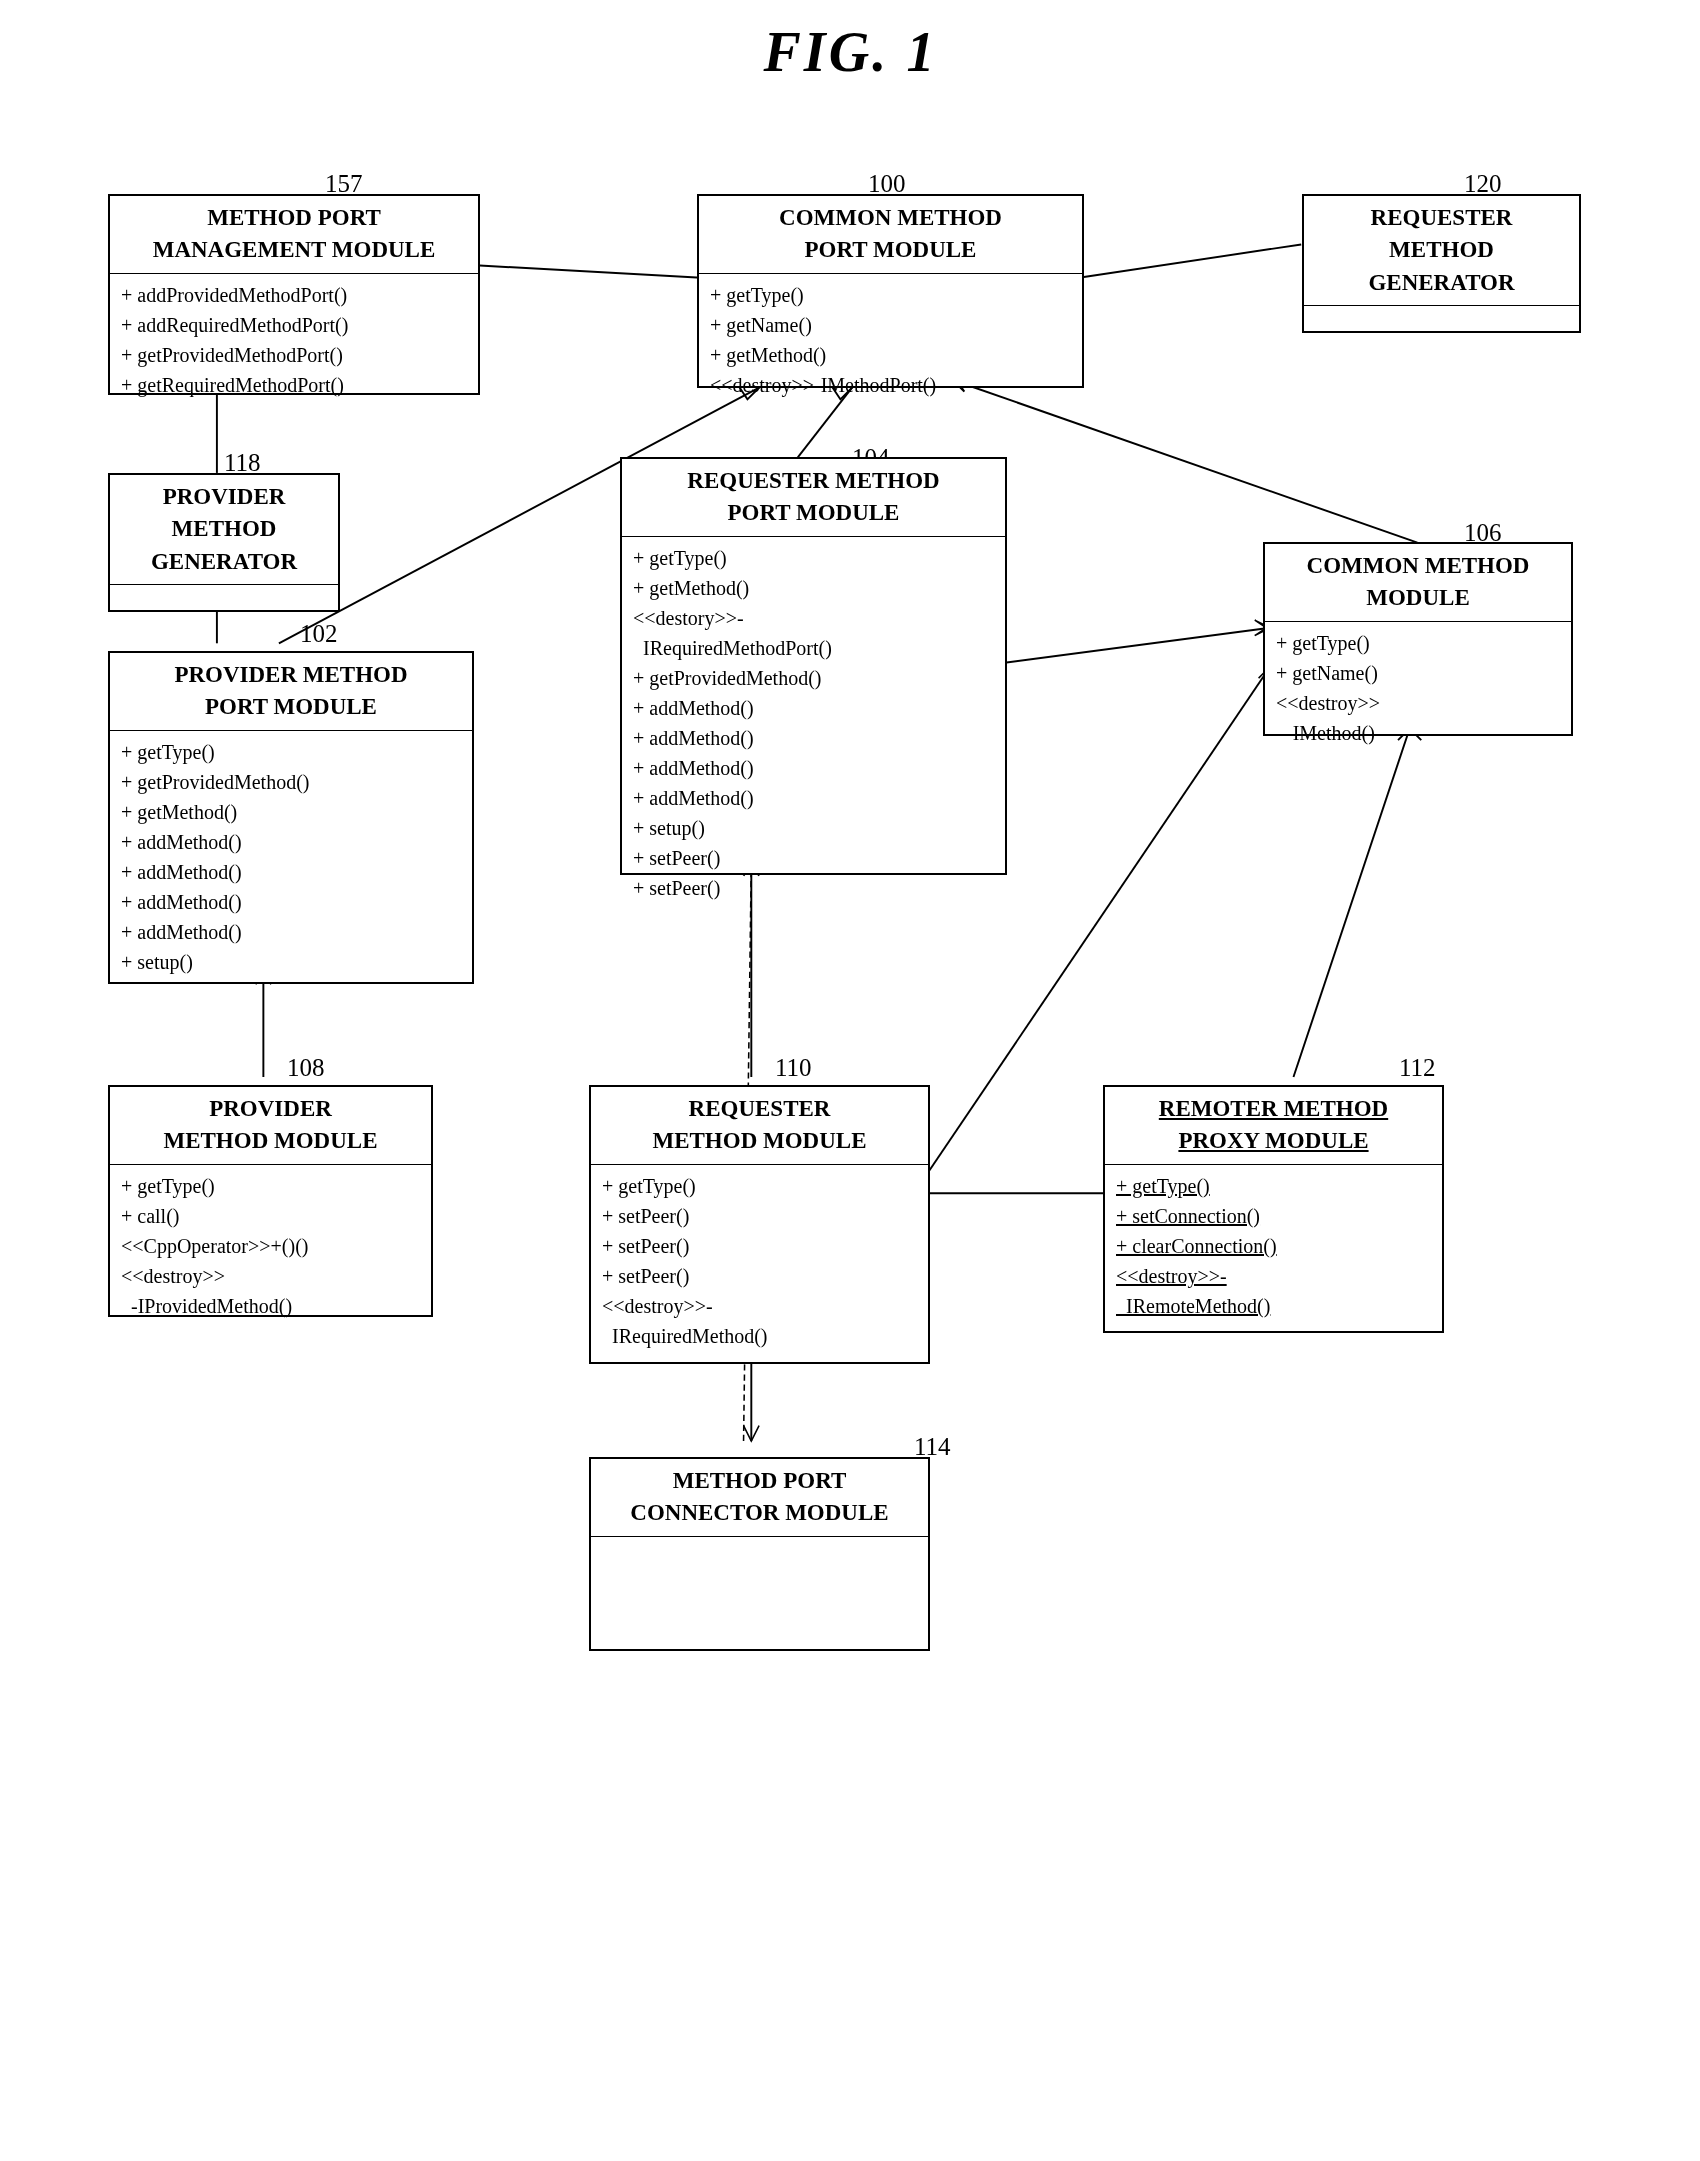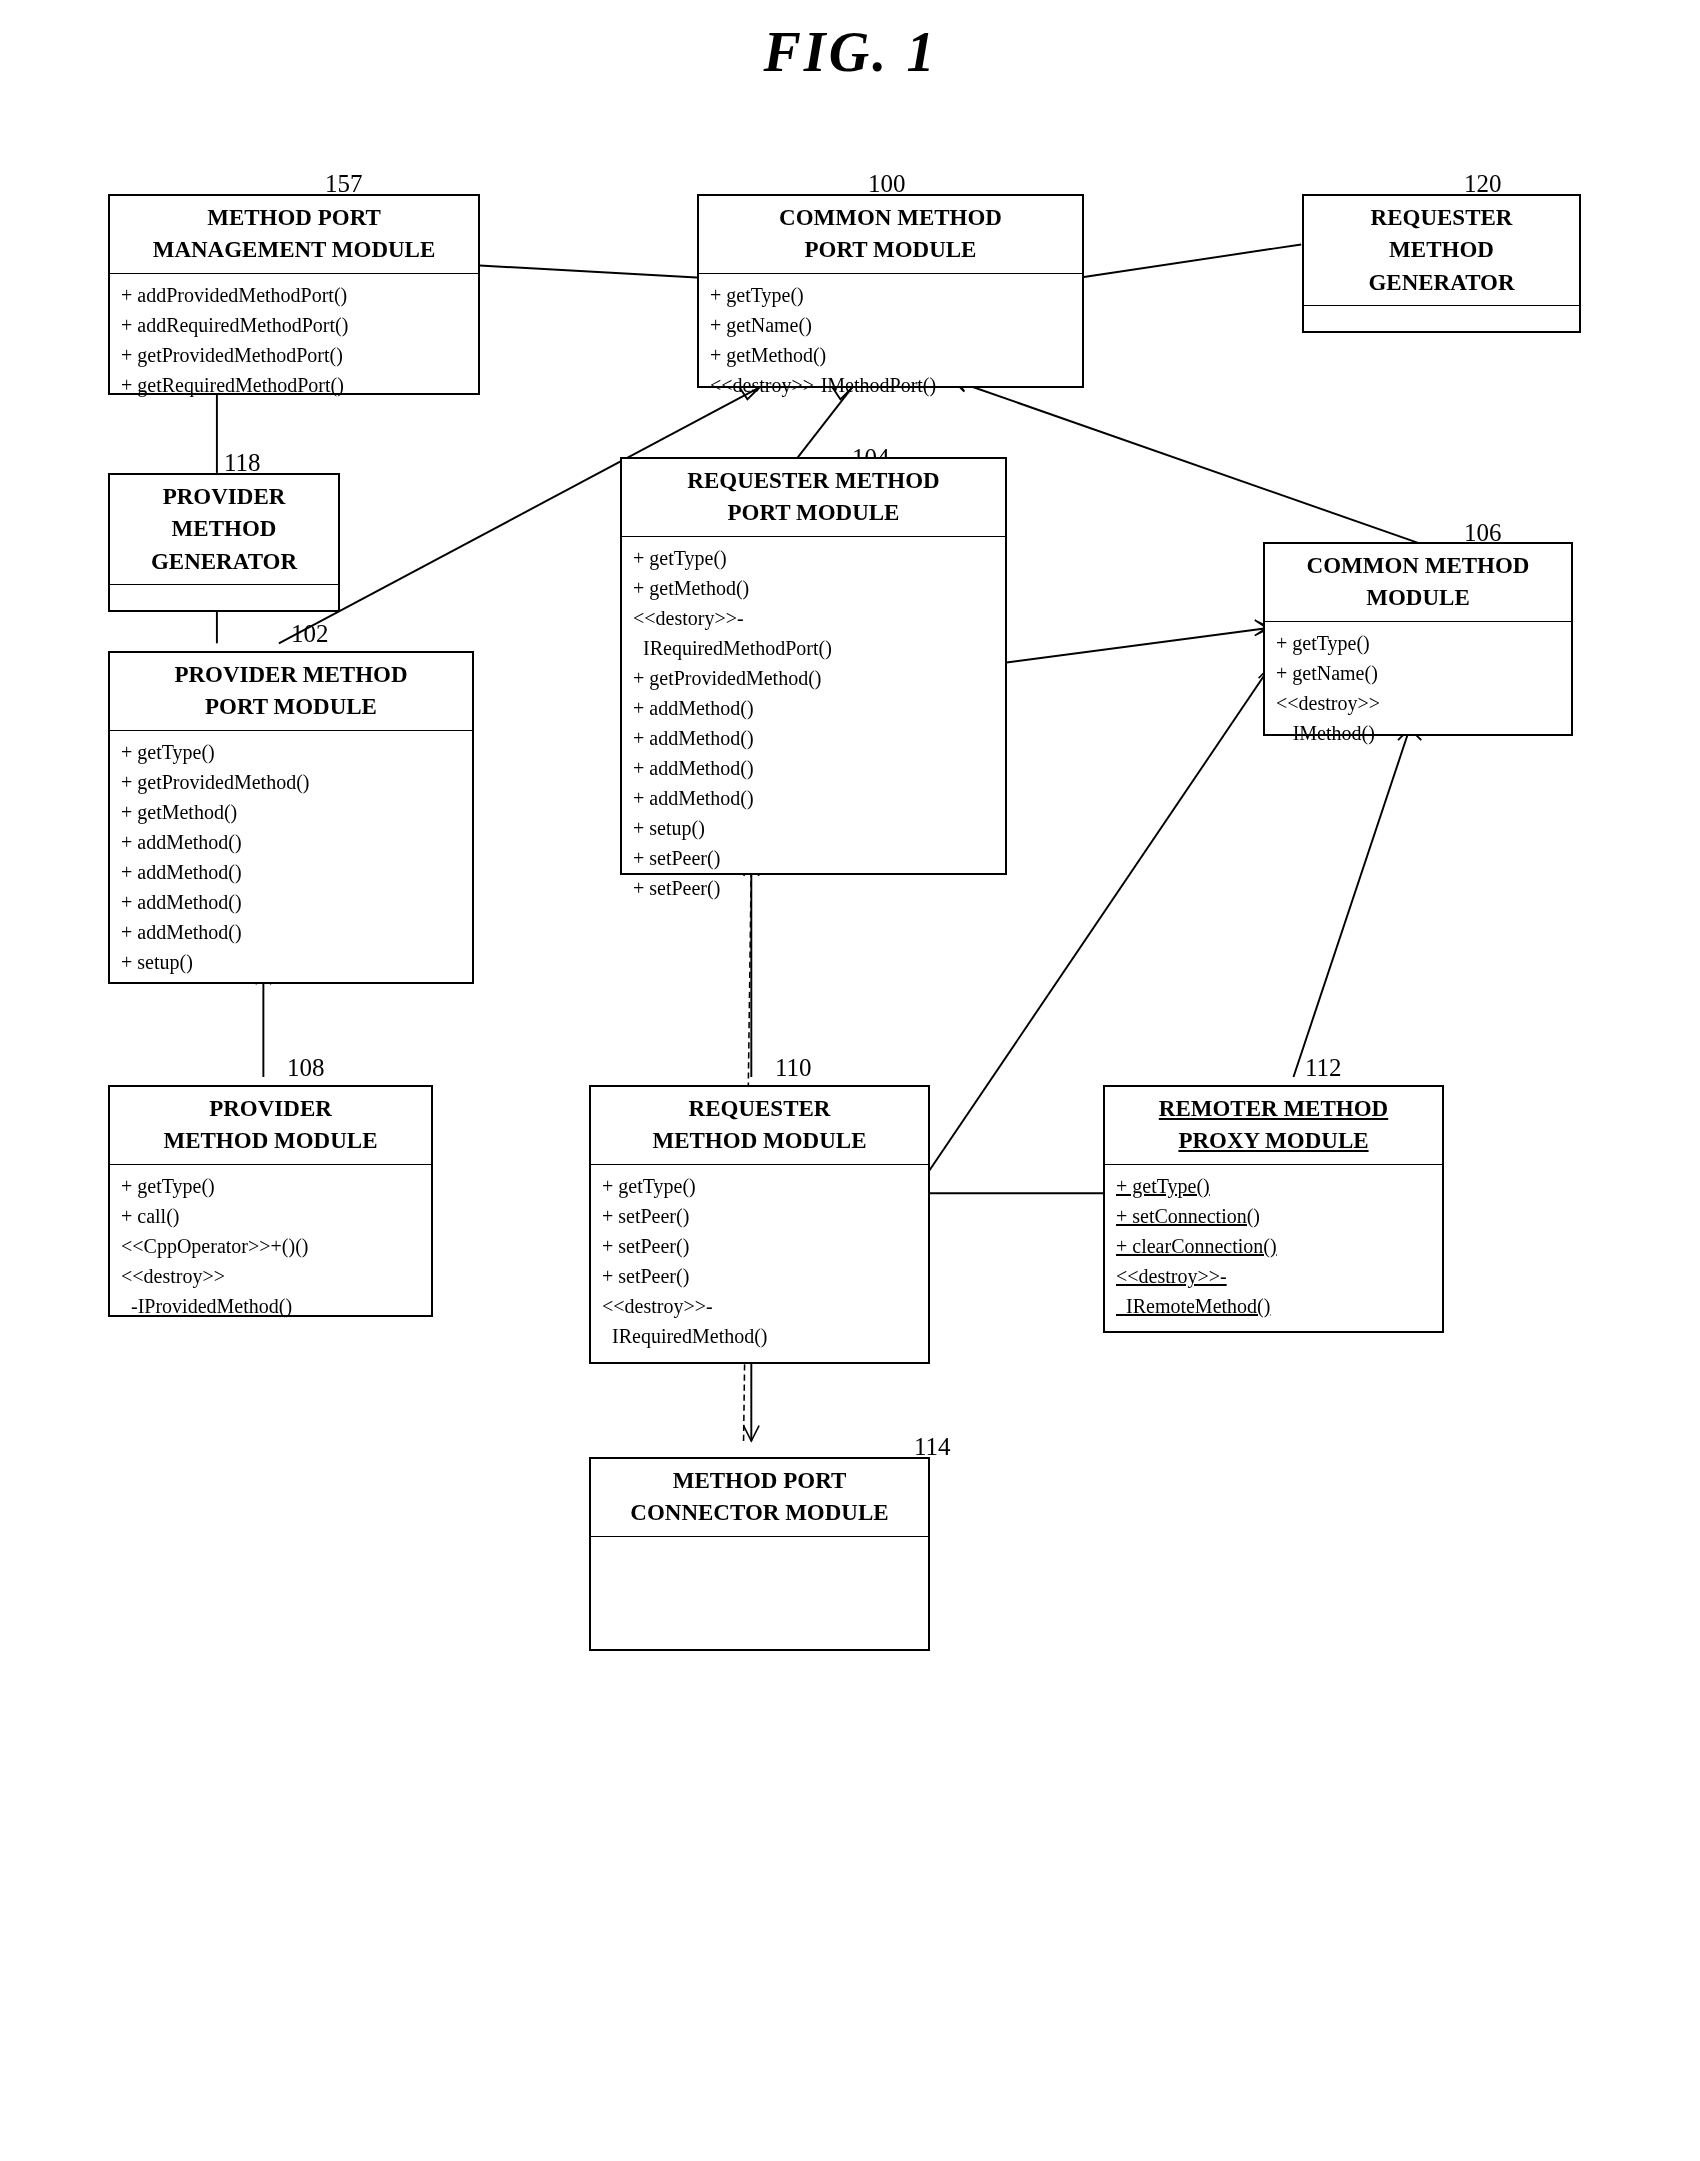--- a/index.html
+++ b/index.html
@@ -114,25 +114,25 @@
     <line x1="1380" y1="1380" x2="1100" y2="1380" stroke="#000" stroke-width="2.5"></line>
     <polygon points="1100,1380 1118,1370 1100,1380 1118,1390" fill="#fff" stroke="#000" stroke-width="2"></polygon>
 
   </svg>
 
   <div class="ref-label" style="left:806px; top:46px;">100</div>
   <div class="ref-label" style="left:263px; top:46px;">157</div>
   <div class="ref-label" style="left:1402px; top:46px;">120</div>
   <div class="ref-label" style="left:141px; top:325px;margin-left:21px;">118</div>
   <div class="ref-label" style="left:790px; top:320px;">104</div>
-  <div class="ref-label" style="left:229px; top:496px;">102</div>
+  <div class="ref-label" style="left:238px; top:496px;">102</div>
   <div class="ref-label" style="left:1402px; top:395px;">106</div>
   <div class="ref-label" style="left:225px; top:930px;">108</div>
   <div class="ref-label" style="left:713px; top:930px;">110</div>
-  <div class="ref-label" style="left:1243px; top:930px;">112</div>
+  <div class="ref-label" style="left:1337px; top:930px;">112</div>
   <div class="ref-label" style="left:844px; top:1309px;margin-left:8px;">114</div>
 
   <div class="uml-box" style="left:635px; top:70px; width:387px; height:194px;">
     <div class="box-title">COMMON METHOD<br>PORT MODULE</div>
     <div class="box-body">
       + getType()<br>
       + getName()<br>
       + getMethod()<br>
       &lt;&lt;destroy&gt;&gt;-IMethodPort()
     </div>

